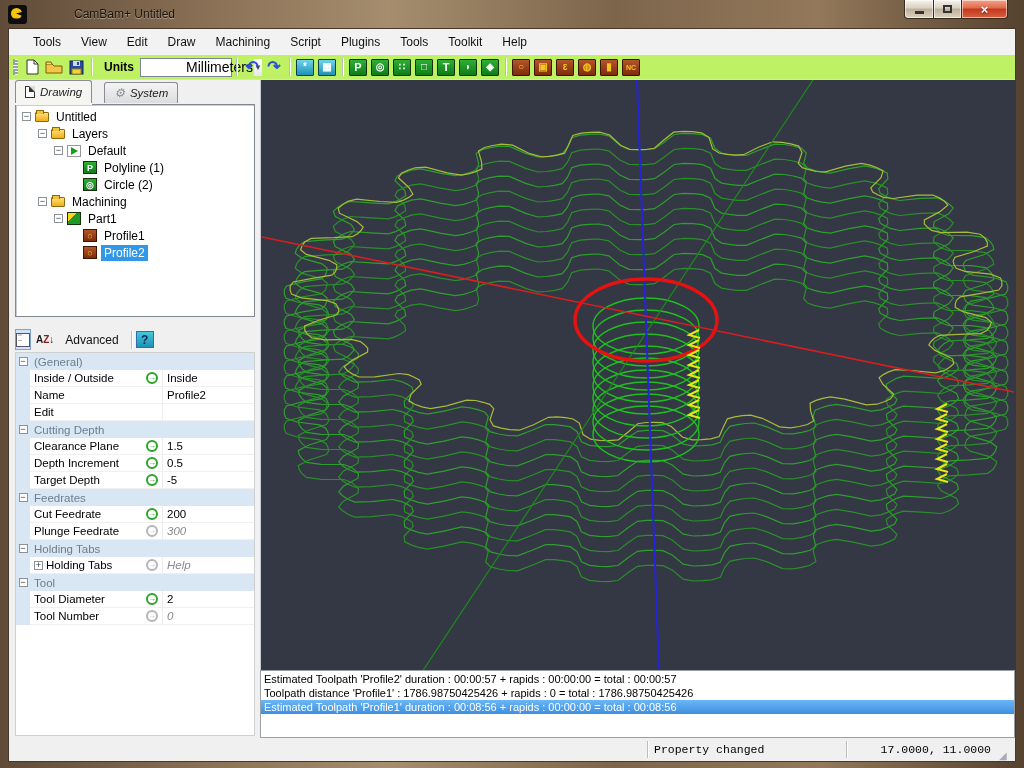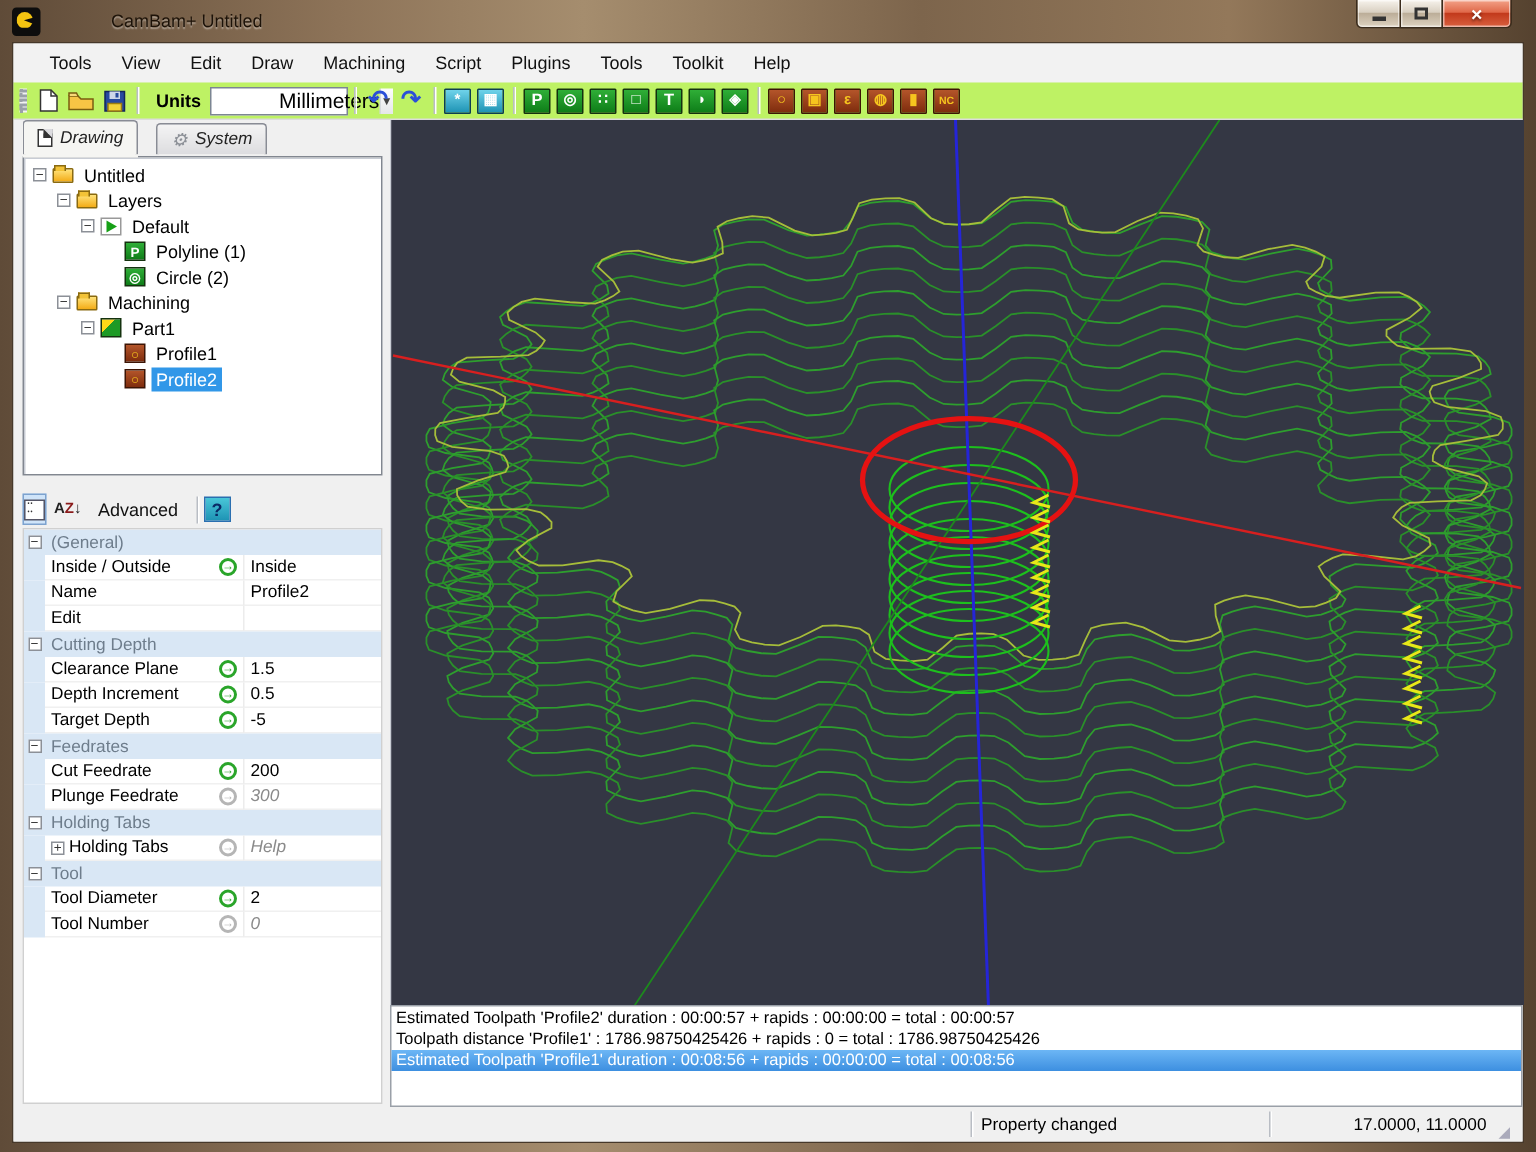--- a/index.html
+++ b/index.html
@@ -102,21 +102,21 @@
   .viewport { position:absolute; left:260px; top:80px; width:755px; height:590px; background:#343744; border-left:1px solid #c8ccd4; }
   .viewport svg { display:block; }
 
   
   .logbox { position:absolute; left:260px; top:670px; width:755px; height:68px; background:#fff; border:1px solid #9aa0a8; font-size:11px; padding-top:1px; }
   .log-line { height:14px; line-height:14px; padding-left:3px; white-space:nowrap; color:#000; }
   .log-line.selected { background:linear-gradient(#6cb6f5,#3d8fe0); color:#fff; }
 
   
   .statusbar { position:absolute; left:9px; top:738px; width:1006px; height:23px; background:#f0f0f0; display:flex; align-items:center; font-size:11.5px; }
-  .sb-cell { height:17px; display:flex; align-items:center; padding:0 6px; }
+  .sb-cell { height:17px; display:flex; align-items:center; padding:0 6px;font-family:Liberation Mono, monospace; }
   .sb-sep { width:1px; height:17px; background:#b9bdc4; box-shadow:1px 0 0 #fff; }
   .sb-left { width:638px; }
   .sb-msg { width:198px; }
   .sb-coords { width:150px; justify-content:flex-end; }
   .sb-grip { margin-left:2px; color:#aab; font-size:10px; align-self:flex-end; }
 </style>
 </head>
 <body>
 
 <div id="win">

